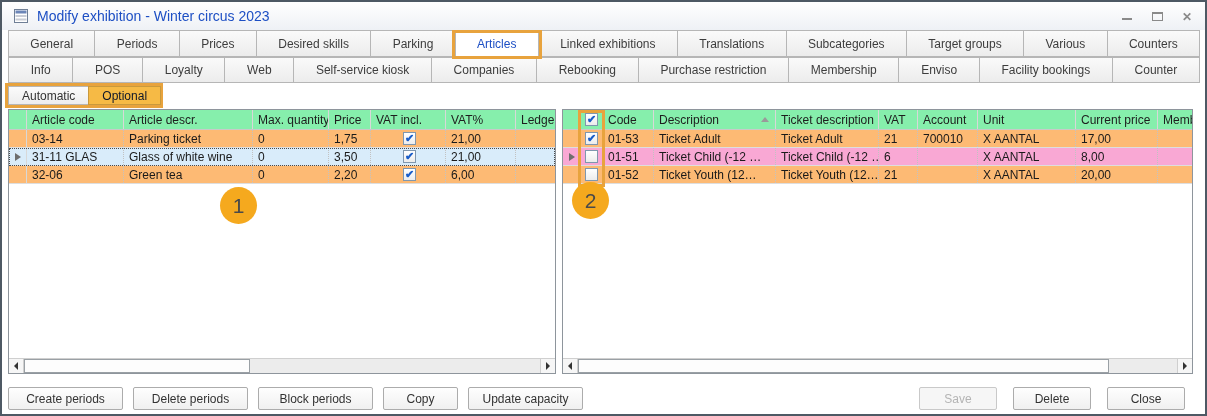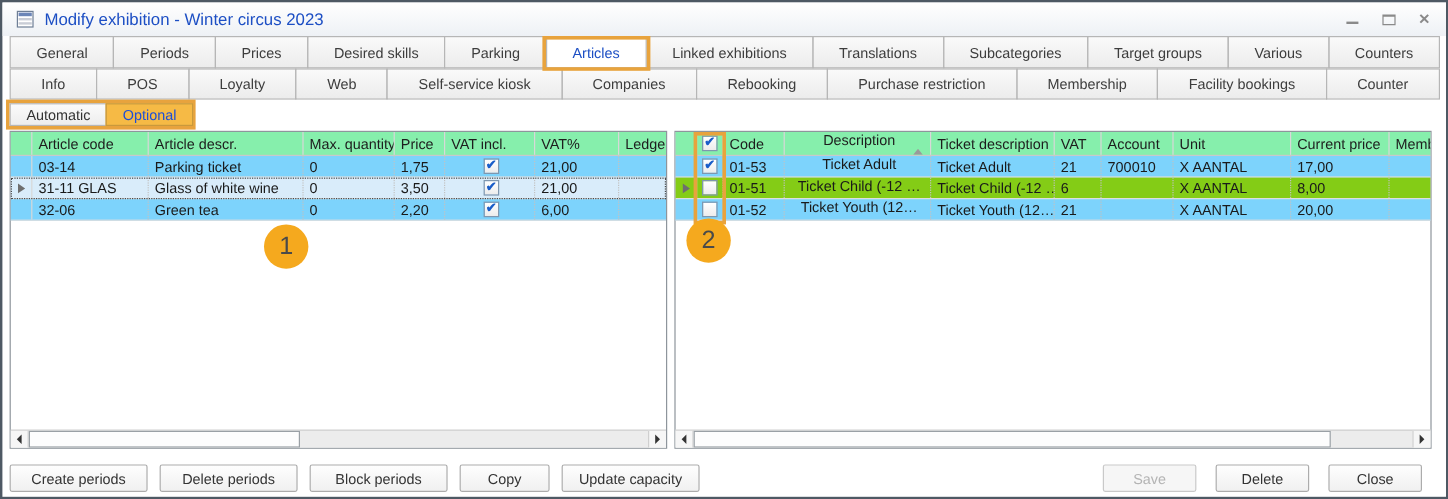--- a/index.html
+++ b/index.html
@@ -27,46 +27,46 @@
     border:1px solid #b6b6b6;margin-right:-1px;padding:0 10px;white-space:nowrap;cursor:default;}
   .tab.active{background:#fff;border-top:2px solid #2ba7e0;color:#1d4fc4;position:relative;z-index:2;}
   .tab.active::after{content:"";position:absolute;inset:-2px -4px -3px -4px;
     border:3px solid var(--accent);pointer-events:none;}
   
   .subtab-row{height:25px;padding:0 0 0 3px;display:flex;margin-bottom:1px;}
   .subtab-wrap{display:inline-flex;border:3px solid var(--accent);}
   .subtab{padding:0 13px;font-size:12px;display:flex;align-items:center;
     background:linear-gradient(#fbfbfb,#ededed);border:1px solid #b6b6b6;color:#333;
     margin-right:-1px;white-space:nowrap;cursor:default;}
-  .subtab.active{background:#f6ba45;border-color:#c9993c;color:#1d4ed8;}
+  .subtab.active{background:#f6ba45;border-color:#c9993c;color:#0f172a;}
   
   .grids{display:flex;padding:0 6px;height:265px;align-items:stretch;}
   .grid{position:relative;border:1px solid #8e959c;background:#fff;}
   .left-grid{width:548px;}
   .right-grid{width:631px;margin-left:6px;}
   .g-header{display:flex;height:20px;border-bottom:1px solid #c9c9c9;background:#86efac;}
   .g-header .cell{font-size:12px;color:#1d1d1d;display:flex;align-items:center;
     padding:0 2px 0 5px;border-right:1px solid #d8d8d8;white-space:nowrap;overflow:hidden;}
-  .g-row{display:flex;height:18px;border-bottom:1px solid #dedede;background:#7dd3fc;}
+  .g-row{display:flex;height:18px;border-bottom:1px solid #dedede;background:#fdba74;}
   .g-row .cell{font-size:12px;color:#1a1a1a;display:flex;align-items:center;
     padding:0 2px 0 5px;border-right:1px dotted #c2c2c2;white-space:nowrap;overflow:hidden;}
   .c-sel{width:18px;padding:0 !important;justify-content:center;border-right:1px solid #d8d8d8 !important;}
   .g-row.selected{background:#d9ecfa;outline:1px dotted #4a4a4a;outline-offset:-1px;}
   .g-row.selected .cell{background:transparent;}
-  .g-row.current{background:#84cc16;}
+  .g-row.current{background:#f9a8d4;}
   .row-arrow{display:none;width:0;height:0;border-left:6px solid #6e6e6e;
     border-top:4px solid transparent;border-bottom:4px solid transparent;}
   .g-row.selected .row-arrow,.g-row.current .row-arrow{display:block;}
   
   .lc0{width:97px;} .lc1{width:129px;} .lc2{width:76px;} .lc3{width:42px;}
   .lc4{width:75px;justify-content:flex-start;} .lc5{width:70px;} .lc6{flex:1;border-right:none !important;}
   .g-row .lc4{justify-content:center;}
   
   .rcb{width:22px;padding:0 !important;justify-content:center;}
-  .rc0{width:51px;} .rc1{width:122px;flex-direction:column;} .rc2{width:103px;} .rc3{width:39px;}
+  .rc0{width:51px;} .rc1{width:122px;} .rc2{width:103px;} .rc3{width:39px;}
   .rc4{width:60px;} .rc5{width:98px;} .rc6{width:82px;} .rc7{flex:1;border-right:none !important;}
   .sort-asc{width:0;height:0;border-bottom:5px solid #9a9a9a;
     border-left:4px solid transparent;border-right:4px solid transparent;margin-left:auto;margin-right:4px;}
   
   .cb{width:13px;height:13px;border:1px solid #7f97af;background:linear-gradient(#fff,#ececec);
     display:inline-flex;align-items:center;justify-content:center;flex:0 0 auto;}
   .cb.checked::after{content:"✔";font-size:11px;line-height:1;color:#1a5dc8;font-weight:bold;margin-top:-1px;}
   
   .cb-annotation{position:absolute;left:15px;top:0;width:27px;height:77px;
     border:3px solid var(--accent);pointer-events:none;z-index:4;}
@@ -142,20 +142,21 @@
   <div class="tab-row second" id="tabs-row2">
       <div class="tab">Info</div>
       <div class="tab">POS</div>
       <div class="tab">Loyalty</div>
       <div class="tab">Web</div>
       <div class="tab">Self-service kiosk</div>
       <div class="tab">Companies</div>
       <div class="tab">Rebooking</div>
       <div class="tab">Purchase restriction</div>
       <div class="tab">Membership</div>
+      <div class="tab">Enviso</div>
       <div class="tab">Facility bookings</div>
       <div class="tab">Counter</div>
     </div>
 
   <div class="subtab-row">
     <div class="subtab-wrap">
       <div class="subtab">Automatic</div>
       <div class="subtab active">Optional</div>
     </div>
   </div>

